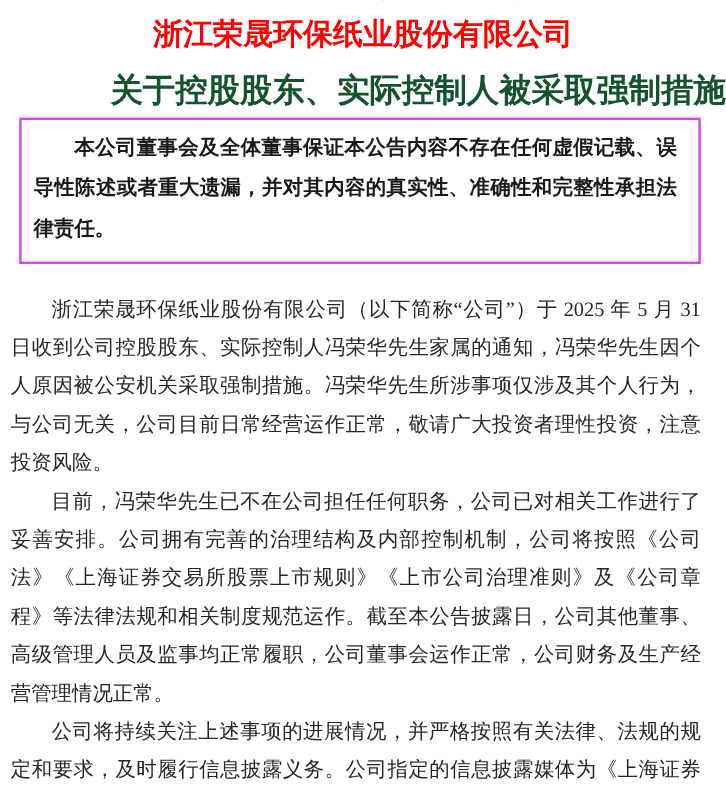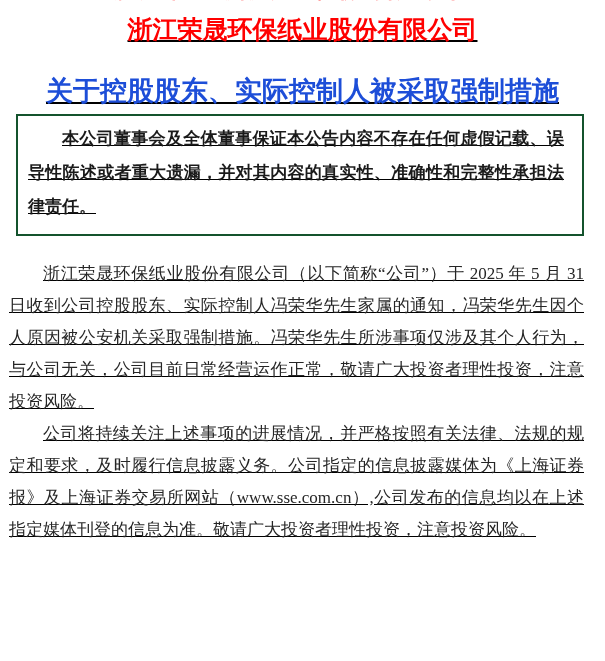--- a/index.html
+++ b/index.html
@@ -8,21 +8,20 @@
     background: #ffffff;
   }
   .page {
     position: relative;
     width: 605px;
     height: 661px;
     margin: 0;
     background: #ffffff;
     overflow: hidden;
     font-family: "Liberation Serif", serif;
-    text-decoration: underline;
   }
   
   .top-fragment {
     position: absolute;
     top: 0;
     left: 113px;
     width: 368px;
     height: 4px;
     overflow: hidden;
     opacity: 0.85;
@@ -41,32 +40,32 @@
   .title-company {
     padding-top: 12px;
     text-align: center;
     font-family: "Liberation Sans", sans-serif;
     font-weight: bold;
     font-size: 25px;
     line-height: 34px;
     color: #ff0000;
   }
   .title-main {
-    margin-top: 28px;
-    text-align: center;
+    margin-top: 12px;
+    text-align: right;
     font-family: "Liberation Sans", sans-serif;
     font-weight: bold;
     font-size: 27px;
     line-height: 34px;
-    color: #1d4ed8;
+    color: #14532d;
   }
   .disclaimer-box {
     box-sizing: border-box;
     margin: 6px 21px 0 16px;   
-    border: 2px solid #14532d;
+    border: 2px solid #d946ef;
     padding: 6px 18px 10px 10px;
     font-size: 17px;
     line-height: 34px;
     font-weight: bold;
     color: #1a1a1a;
     text-align: justify;
   }
   .disclaimer-box p {
     margin: 0;
     text-indent: 2em;
@@ -97,16 +96,17 @@
   <div class="title-main">
     <div>关于控股股东、实际控制人被采取强制措施</div>
   </div>
 
   <div class="disclaimer-box">
     <p>本公司董事会及全体董事保证本公告内容不存在任何虚假记载、误导性陈述或者重大遗漏，并对其内容的真实性、准确性和完整性承担法律责任。</p>
   </div>
 
   <div class="body-text">
     <p>浙江荣晟环保纸业股份有限公司（以下简称“公司”）于 2025 年 5 月 31 日收到公司控股股东、实际控制人冯荣华先生家属的通知，冯荣华先生因个人原因被公安机关采取强制措施。冯荣华先生所涉事项仅涉及其个人行为，与公司无关，公司目前日常经营运作正常，敬请广大投资者理性投资，注意投资风险。</p>
+    <p>目前，冯荣华先生已不在公司担任任何职务，公司已对相关工作进行了妥善安排。公司拥有完善的治理结构及内部控制机制，公司将按照《公司法》《上海证券交易所股票上市规则》《上市公司治理准则》及《公司章程》等法律法规和相关制度规范运作。截至本公告披露日，公司其他董事、高级管理人员及监事均正常履职，公司董事会运作正常，公司财务及生产经营管理情况正常。</p>
     <p>公司将持续关注上述事项的进展情况，并严格按照有关法律、法规的规定和要求，及时履行信息披露义务。公司指定的信息披露媒体为《上海证券报》及上海证券交易所网站（www.sse.com.cn）,公司发布的信息均以在上述指定媒体刊登的信息为准。敬请广大投资者理性投资，注意投资风险。</p>
   </div>
 
 </div>
 
 </body></html>

